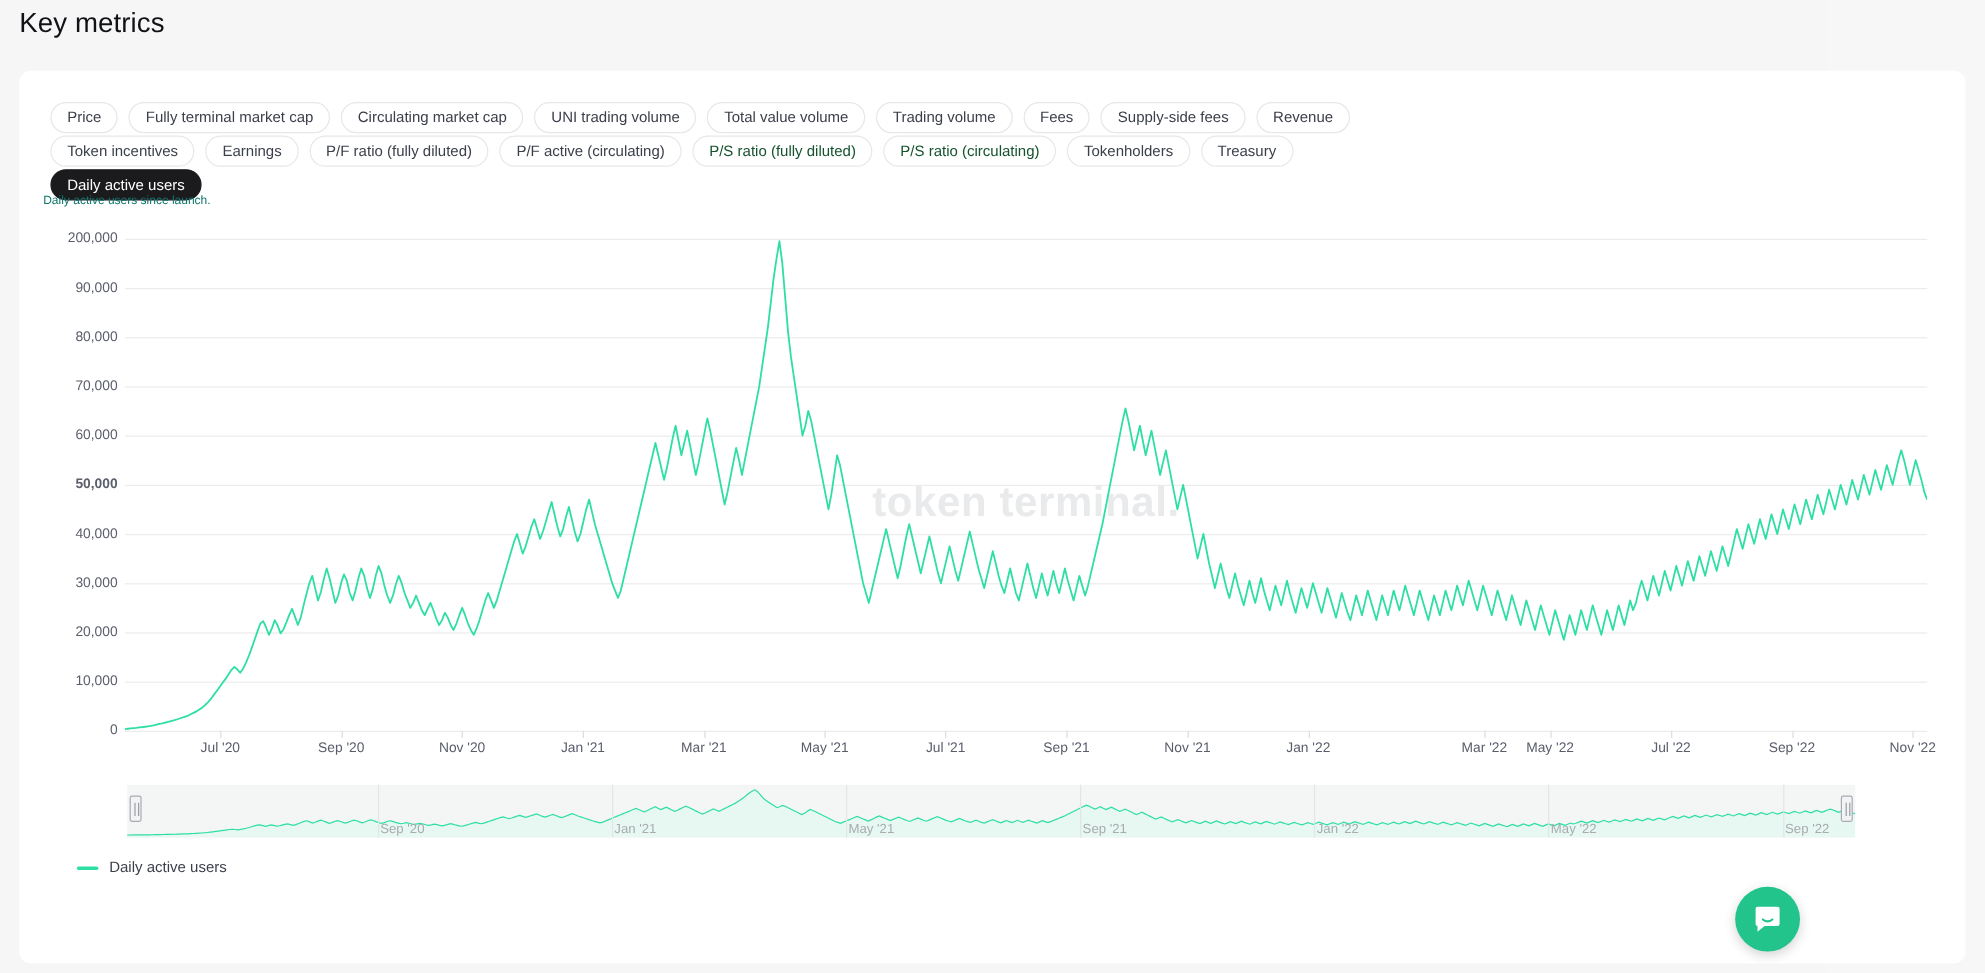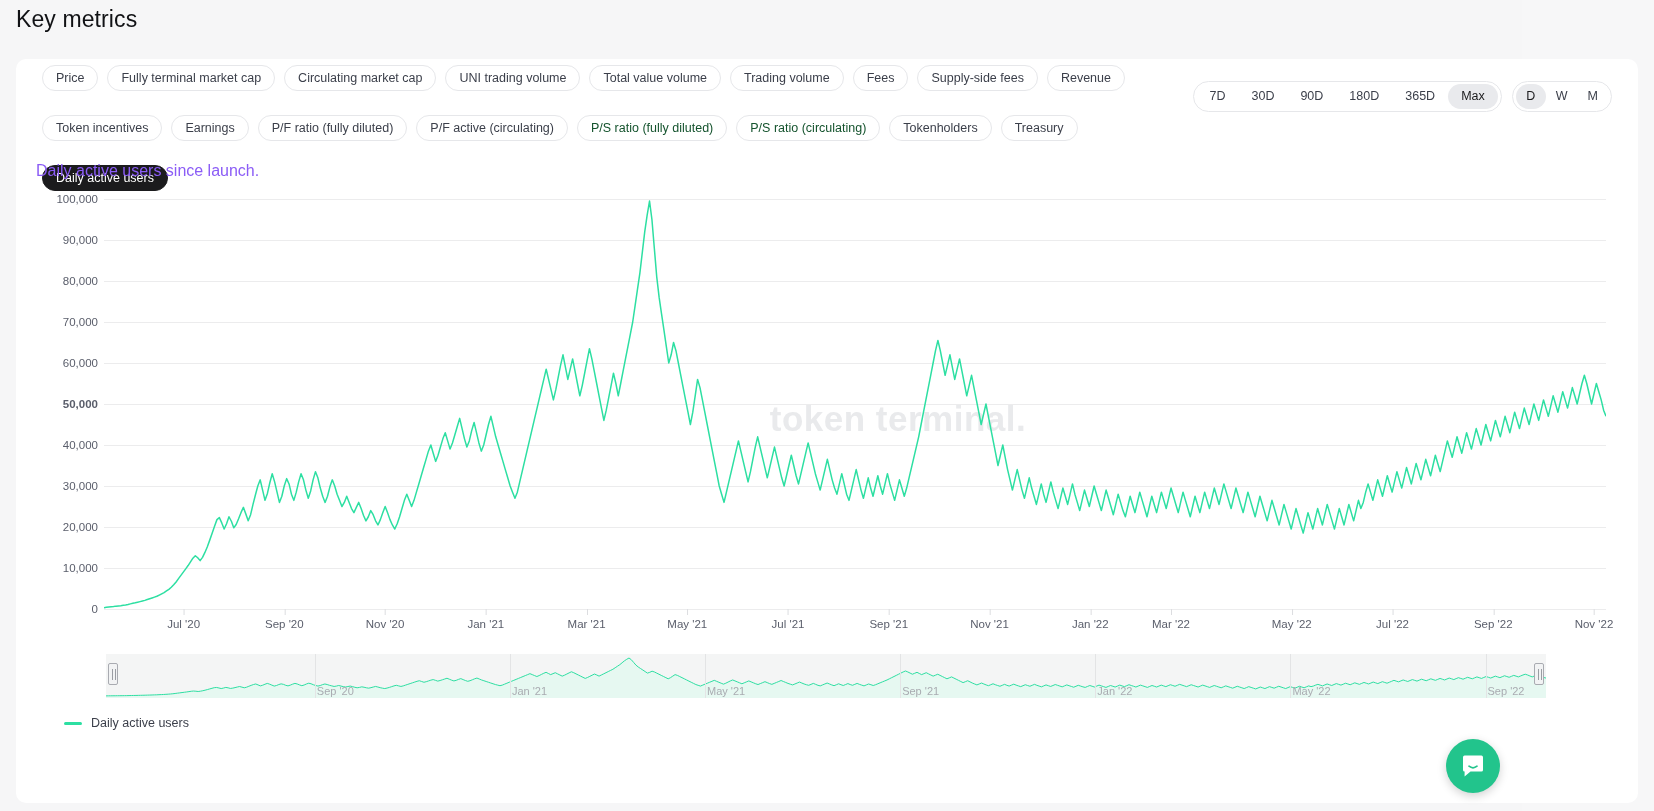--- a/index.html
+++ b/index.html
@@ -21,23 +21,23 @@
 
   .card {
     position: absolute; left: 16px; top: 59px;
     width: 1622px; height: 744px;
     background: #ffffff;
     border-radius: 10px;
   }
 
   
   .chips {
-    position: absolute; left: 26px; top: 6px;
+    position: absolute; left: 26px; top: 26px;
     width: 1120px;
-    display: flex; flex-wrap: wrap; gap: 24px 9px;
+    display: flex; flex-wrap: wrap; gap: 2px 9px;
   }
   .chip {
     border: 1px solid #e6e7ea;
     background: #fff;
     border-radius: 999px;
     height: 26px;
     padding: 0 13px;
     display: inline-flex; align-items: center;
     font-size: 12.5px; color: #3b3f4a;
     white-space: nowrap;
@@ -67,21 +67,21 @@
     font-size: 12.5px; color: #3b3f4a;
     border-radius: 999px; cursor: pointer;
     white-space: nowrap; line-height: 1;
   }
   .seg .opt.sel { background: #e9eaed; color: #1b1b1d; }
   .seg.gran .opt { min-width: 30px; padding: 0 10px; }
 
   
   .subtitle {
     position: absolute; left: 20px; top: 103px;
-    font-size: 16px; color: #8b5cf6;
+    font-size: 10px; color: #0f766e;
   }
 
   
   .chart-area {
     position: absolute; left: 0; top: 140px;
     width: 1622px; height: 545px;
   }
   .yaxis {
     position: absolute; left: 0; top: 0; width: 88px; height: 410px;
   }
@@ -98,21 +98,20 @@
   .gridline {
     position: absolute; left: 0; width: 100%; height: 1px;
     background: #ececed;
   }
   .watermark {
     position: absolute; left: 50%; top: 200px;
     transform: translateX(-50%);
     font-size: 35px; color: #e9eaec; font-weight: 700;
     letter-spacing: .5px; user-select: none;
     white-space: nowrap;
-    margin-left: 43px;
   }
   .plot svg { position: absolute; left: 0; top: 0; }
   .xaxis {
     position: absolute; left: 88px; top: 410px;
     width: 1502px; height: 28px;
   }
   .xtick {
     position: absolute; top: 9px;
     font-size: 11.5px; color: #5a5e6b;
     transform: translateX(-50%);
@@ -199,51 +198,36 @@
         <div class="chip">Earnings</div>
         <div class="chip">P/F ratio (fully diluted)</div>
         <div class="chip">P/F active (circulating)</div>
         <div class="chip dim">P/S ratio (fully diluted)</div>
         <div class="chip dim">P/S ratio (circulating)</div>
         <div class="chip">Tokenholders</div>
         <div class="chip">Treasury</div>
         <div class="chip active">Daily active users</div>
       </div>
 
-    <div class="range-wrap">
-      <div class="seg" id="range-seg">
-          <div class="opt">7D</div>
-          <div class="opt">30D</div>
-          <div class="opt">90D</div>
-          <div class="opt">180D</div>
-          <div class="opt">365D</div>
-          <div class="opt sel">Max</div>
-        </div>
-      <div class="seg gran" id="gran-seg">
-          <div class="opt sel">D</div>
-          <div class="opt">W</div>
-          <div class="opt">M</div>
-        </div>
-    </div>
 
     <div class="subtitle">Daily active users since launch.</div>
 
     <div class="chart-area">
       <div class="yaxis" id="yaxis">
           <div class="ytick" style="top: 410px;">0</div>
           <div class="ytick" style="top: 369px;">10,000</div>
           <div class="ytick" style="top: 328px;">20,000</div>
           <div class="ytick" style="top: 287px;">30,000</div>
           <div class="ytick" style="top: 246px;">40,000</div>
           <div class="ytick" style="top: 205px; font-weight: bold;">50,000</div>
           <div class="ytick" style="top: 164px;">60,000</div>
           <div class="ytick" style="top: 123px;">70,000</div>
           <div class="ytick" style="top: 82px;">80,000</div>
           <div class="ytick" style="top: 41px;">90,000</div>
-          <div class="ytick" style="top: 0px;">100,000</div>
+          <div class="ytick" style="top: 0px;">200,000</div>
         </div>
 
       <div class="plot" id="plot">
         <div class="watermark">token terminal.</div>
       <div class="gridline" style="top: 410px;"></div>
           <div class="gridline" style="top: 369px;"></div>
           <div class="gridline" style="top: 328px;"></div>
           <div class="gridline" style="top: 287px;"></div>
           <div class="gridline" style="top: 246px;"></div>
           <div class="gridline" style="top: 205px;"></div>
@@ -261,21 +245,21 @@
           <div class="xtick" style="left: 79.606px;">Jul '20<span class="tickmark"></span></div>
           <div class="xtick" style="left: 180.347px;">Sep '20<span class="tickmark"></span></div>
           <div class="xtick" style="left: 281.089px;">Nov '20<span class="tickmark"></span></div>
           <div class="xtick" style="left: 381.83px;">Jan '21<span class="tickmark"></span></div>
           <div class="xtick" style="left: 482.571px;">Mar '21<span class="tickmark"></span></div>
           <div class="xtick" style="left: 583.312px;">May '21<span class="tickmark"></span></div>
           <div class="xtick" style="left: 684.054px;">Jul '21<span class="tickmark"></span></div>
           <div class="xtick" style="left: 784.795px;">Sep '21<span class="tickmark"></span></div>
           <div class="xtick" style="left: 885.536px;">Nov '21<span class="tickmark"></span></div>
           <div class="xtick" style="left: 986.278px;">Jan '22<span class="tickmark"></span></div>
-          <div class="xtick" style="left: 1067px;">Mar '22<span class="tickmark"></span></div>
+          <div class="xtick" style="left: 1133px;">Mar '22<span class="tickmark"></span></div>
           <div class="xtick" style="left: 1187.76px;">May '22<span class="tickmark"></span></div>
           <div class="xtick" style="left: 1288.5px;">Jul '22<span class="tickmark"></span></div>
           <div class="xtick" style="left: 1389.24px;">Sep '22<span class="tickmark"></span></div>
           <div class="xtick" style="left: 1489.98px;">Nov '22<span class="tickmark"></span></div>
         </div>
 
       <div class="navigator" id="navigator">
           <svg class="nav-series" width="1440" height="44">
             <path d="M0 44 L0.00 41.89 L2.30 41.84 L4.61 41.81 L6.91 41.79 L9.22 41.77 L11.52 41.73 L13.82 41.71 L16.13 41.69 L18.43 41.66 L20.74 41.63 L23.04 41.58 L25.34 41.52 L27.65 41.47 L29.95 41.43 L32.26 41.37 L34.56 41.31 L36.86 41.26 L39.17 41.20 L41.47 41.12 L43.78 41.05 L46.08 40.97 L48.38 40.89 L50.69 40.82 L52.99 40.70 L55.30 40.59 L57.60 40.47 L59.90 40.32 L62.21 40.17 L64.51 39.98 L66.82 39.75 L69.12 39.48 L71.42 39.17 L73.73 38.87 L76.03 38.56 L78.34 38.26 L80.64 37.95 L82.94 37.61 L85.25 37.26 L87.55 37.04 L89.86 37.23 L92.16 37.49 L94.46 37.19 L96.77 36.73 L99.07 36.19 L101.38 35.58 L103.68 34.93 L105.98 34.29 L108.29 33.67 L110.59 33.48 L112.90 33.98 L115.20 34.55 L117.50 34.06 L119.81 33.41 L122.11 33.83 L124.42 34.44 L126.72 34.13 L129.02 33.60 L131.33 33.03 L133.63 32.53 L135.94 33.14 L138.24 33.79 L140.54 33.22 L142.85 32.26 L145.15 31.38 L147.46 30.54 L149.76 29.97 L152.06 30.92 L154.37 31.88 L156.67 31.23 L158.98 30.24 L161.28 29.40 L163.58 30.16 L165.89 31.12 L168.19 32.07 L170.50 31.50 L172.80 30.54 L175.10 29.86 L177.41 30.35 L179.71 31.31 L182.02 31.88 L184.32 31.12 L186.62 30.16 L188.93 29.40 L191.23 29.97 L193.54 30.92 L195.84 31.69 L198.14 31.00 L200.45 29.97 L202.75 29.21 L205.06 29.78 L207.36 30.73 L209.66 31.50 L211.97 32.07 L214.27 31.50 L216.58 30.62 L218.88 29.97 L221.18 30.54 L223.49 31.31 L225.79 31.88 L228.10 32.45 L230.40 32.07 L232.70 31.50 L235.01 32.07 L237.31 32.64 L239.62 33.03 L241.92 32.53 L244.22 32.07 L246.53 32.64 L248.83 33.29 L251.14 33.79 L253.44 33.41 L255.74 32.83 L258.05 33.22 L260.35 33.79 L262.66 34.17 L264.96 33.67 L267.26 33.03 L269.57 32.45 L271.87 33.03 L274.18 33.67 L276.48 34.17 L278.78 34.55 L281.09 34.06 L283.39 33.41 L285.70 32.64 L288.00 31.88 L290.30 31.31 L292.61 31.88 L294.91 32.45 L297.22 31.88 L299.52 31.12 L301.82 30.35 L304.13 29.59 L306.43 28.82 L308.74 28.06 L311.04 27.30 L313.34 26.72 L315.65 27.49 L317.95 28.25 L320.26 27.68 L322.56 26.91 L324.86 26.15 L327.17 25.58 L329.47 26.34 L331.78 27.11 L334.08 26.53 L336.38 25.77 L338.69 25.01 L340.99 24.24 L343.30 25.20 L345.60 26.15 L347.90 26.91 L350.21 26.34 L352.51 25.39 L354.82 24.62 L357.12 25.58 L359.42 26.53 L361.73 27.30 L364.03 26.72 L366.34 25.77 L368.64 24.81 L370.94 24.05 L373.25 25.01 L375.55 25.96 L377.86 26.72 L380.16 27.49 L382.46 28.25 L384.77 29.02 L387.07 29.78 L389.38 30.54 L391.68 31.12 L393.98 31.69 L396.29 31.12 L398.59 30.16 L400.90 29.21 L403.20 28.25 L405.50 27.30 L407.81 26.34 L410.11 25.39 L412.42 24.43 L414.72 23.48 L417.02 22.52 L419.33 21.57 L421.63 20.61 L423.94 19.66 L426.24 20.61 L428.54 21.57 L430.85 22.52 L433.15 21.57 L435.46 20.42 L437.76 19.28 L440.06 18.32 L442.37 19.47 L444.67 20.61 L446.98 19.66 L449.28 18.70 L451.58 19.85 L453.89 20.99 L456.19 22.14 L458.50 21.19 L460.80 20.04 L463.10 18.89 L465.41 17.75 L467.71 18.70 L470.02 19.85 L472.32 20.99 L474.62 22.14 L476.93 23.29 L479.23 24.43 L481.54 23.48 L483.84 22.33 L486.14 21.19 L488.45 20.04 L490.75 20.99 L493.06 22.14 L495.36 20.99 L497.66 19.85 L499.97 18.70 L502.27 17.56 L504.58 16.41 L506.88 15.27 L509.18 13.74 L511.49 12.21 L513.79 10.68 L516.10 8.77 L518.40 6.86 L520.70 5.34 L523.01 4.00 L525.31 5.72 L527.62 8.39 L529.92 11.07 L532.22 12.97 L534.53 14.50 L536.83 16.03 L539.14 17.56 L541.44 19.09 L543.74 18.32 L546.05 17.18 L548.35 17.94 L550.66 19.09 L552.96 20.23 L555.26 21.38 L557.57 22.52 L559.87 23.67 L562.18 24.81 L564.48 23.67 L566.78 22.14 L569.09 20.61 L571.39 21.38 L573.70 22.52 L576.00 23.67 L578.30 24.81 L580.61 25.96 L582.91 27.11 L585.22 28.25 L587.52 29.40 L589.82 30.54 L592.13 31.31 L594.43 32.07 L596.74 31.12 L599.04 30.16 L601.34 29.21 L603.65 28.25 L605.95 27.30 L608.26 26.34 L610.56 27.30 L612.86 28.25 L615.17 29.21 L617.47 30.16 L619.78 29.21 L622.08 28.06 L624.38 26.91 L626.69 25.96 L628.99 26.91 L631.30 27.87 L633.60 28.82 L635.90 29.78 L638.21 28.82 L640.51 27.87 L642.82 26.91 L645.12 27.87 L647.42 28.82 L649.73 29.78 L652.03 30.54 L654.34 29.59 L656.64 28.63 L658.94 27.68 L661.25 28.63 L663.55 29.59 L665.86 30.35 L668.16 29.40 L670.46 28.44 L672.77 27.49 L675.07 26.53 L677.38 27.49 L679.68 28.44 L681.98 29.40 L684.29 30.16 L686.59 30.92 L688.90 29.97 L691.20 29.02 L693.50 28.06 L695.81 29.02 L698.11 29.97 L700.42 30.73 L702.72 31.31 L705.02 30.35 L707.33 29.40 L709.63 30.35 L711.94 31.31 L714.24 31.88 L716.54 30.92 L718.85 29.97 L721.15 29.02 L723.46 29.97 L725.76 30.92 L728.06 31.69 L730.37 30.73 L732.67 29.78 L734.98 30.73 L737.28 31.50 L739.58 30.54 L741.89 29.59 L744.19 30.54 L746.50 31.31 L748.80 30.35 L751.10 29.40 L753.41 30.35 L755.71 31.12 L758.02 31.88 L760.32 30.92 L762.62 29.97 L764.93 30.73 L767.23 31.50 L769.54 30.73 L771.84 29.78 L774.14 28.82 L776.45 27.87 L778.75 26.91 L781.06 25.96 L783.36 24.81 L785.66 23.67 L787.97 22.52 L790.27 21.38 L792.58 20.23 L794.88 19.09 L797.18 17.94 L799.49 16.98 L801.79 17.94 L804.10 19.09 L806.40 20.23 L808.70 19.28 L811.01 18.32 L813.31 19.47 L815.62 20.61 L817.92 19.66 L820.22 18.70 L822.53 19.85 L824.83 20.99 L827.14 22.14 L829.44 21.19 L831.74 20.23 L834.05 21.38 L836.35 22.52 L838.66 23.67 L840.96 24.81 L843.26 23.86 L845.57 22.90 L847.87 24.05 L850.18 25.20 L852.48 26.34 L854.78 27.49 L857.09 28.63 L859.39 27.68 L861.70 26.72 L864.00 27.87 L866.30 29.02 L868.61 29.97 L870.91 30.92 L873.22 29.97 L875.52 29.02 L877.82 29.97 L880.13 30.92 L882.43 31.69 L884.74 30.73 L887.04 29.78 L889.34 30.73 L891.65 31.50 L893.95 32.26 L896.26 31.31 L898.56 30.35 L900.86 31.31 L903.17 32.07 L905.47 31.12 L907.78 30.16 L910.08 31.12 L912.38 31.88 L914.69 32.64 L916.99 31.69 L919.30 30.73 L921.60 31.50 L923.90 32.26 L926.21 31.31 L928.51 30.35 L930.82 31.31 L933.12 32.07 L935.42 32.83 L937.73 31.88 L940.03 30.92 L942.34 31.69 L944.64 32.45 L946.94 31.50 L949.25 30.54 L951.55 31.31 L953.86 32.07 L956.16 32.83 L958.46 31.88 L960.77 30.92 L963.07 31.69 L965.38 32.45 L967.68 33.22 L969.98 32.26 L972.29 31.31 L974.59 32.07 L976.90 32.83 L979.20 33.41 L981.50 32.45 L983.81 31.50 L986.11 32.26 L988.42 33.03 L990.72 32.07 L993.02 31.12 L995.33 31.88 L997.63 32.64 L999.94 33.41 L1002.24 32.45 L1004.54 31.50 L1006.85 32.26 L1009.15 33.03 L1011.46 32.07 L1013.76 31.12 L1016.06 31.88 L1018.37 32.64 L1020.67 31.69 L1022.98 30.73 L1025.28 31.50 L1027.58 32.26 L1029.89 33.03 L1032.19 32.07 L1034.50 31.12 L1036.80 31.88 L1039.10 32.64 L1041.41 33.41 L1043.71 32.45 L1046.02 31.50 L1048.32 32.26 L1050.62 33.03 L1052.93 32.07 L1055.23 31.12 L1057.54 31.88 L1059.84 32.64 L1062.14 31.69 L1064.45 30.73 L1066.75 31.50 L1069.06 32.26 L1071.36 31.31 L1073.66 30.35 L1075.97 31.12 L1078.27 31.88 L1080.58 32.64 L1082.88 31.69 L1085.18 30.73 L1087.49 31.50 L1089.79 32.26 L1092.10 33.03 L1094.40 32.07 L1096.70 31.12 L1099.01 31.88 L1101.31 32.64 L1103.62 33.41 L1105.92 32.45 L1108.22 31.50 L1110.53 32.26 L1112.83 33.03 L1115.14 33.79 L1117.44 32.83 L1119.74 31.88 L1122.05 32.64 L1124.35 33.41 L1126.66 34.17 L1128.96 33.22 L1131.26 32.26 L1133.57 33.03 L1135.87 33.79 L1138.18 34.55 L1140.48 33.60 L1142.78 32.64 L1145.09 33.41 L1147.39 34.17 L1149.70 34.93 L1152.00 33.98 L1154.30 33.03 L1156.61 33.79 L1158.91 34.55 L1161.22 33.60 L1163.52 32.64 L1165.82 33.41 L1168.13 34.17 L1170.43 33.22 L1172.74 32.26 L1175.04 33.03 L1177.34 33.79 L1179.65 34.55 L1181.95 33.60 L1184.26 32.64 L1186.56 33.41 L1188.86 34.17 L1191.17 33.22 L1193.47 32.26 L1195.78 33.03 L1198.08 33.79 L1200.38 32.83 L1202.69 31.88 L1204.99 32.64 L1207.30 32.07 L1209.60 31.12 L1211.90 30.35 L1214.21 31.12 L1216.51 31.88 L1218.82 30.92 L1221.12 29.97 L1223.42 30.73 L1225.73 31.50 L1228.03 30.54 L1230.34 29.59 L1232.64 30.35 L1234.94 31.12 L1237.25 30.16 L1239.55 29.21 L1241.86 29.97 L1244.16 30.73 L1246.46 29.78 L1248.77 28.82 L1251.07 29.59 L1253.38 30.35 L1255.68 29.40 L1257.98 28.44 L1260.29 29.21 L1262.59 29.97 L1264.90 29.02 L1267.20 28.06 L1269.50 28.82 L1271.81 29.59 L1274.11 28.63 L1276.42 27.68 L1278.72 28.44 L1281.02 29.21 L1283.33 28.25 L1285.63 27.30 L1287.94 26.34 L1290.24 27.11 L1292.54 27.87 L1294.85 26.91 L1297.15 25.96 L1299.46 26.72 L1301.76 27.49 L1304.06 26.53 L1306.37 25.58 L1308.67 26.34 L1310.98 27.11 L1313.28 26.15 L1315.58 25.20 L1317.89 25.96 L1320.19 26.72 L1322.50 25.77 L1324.80 24.81 L1327.10 25.58 L1329.41 26.34 L1331.71 25.39 L1334.02 24.43 L1336.32 25.20 L1338.62 25.96 L1340.93 25.01 L1343.23 24.05 L1345.54 24.81 L1347.84 25.58 L1350.14 24.62 L1352.45 23.67 L1354.75 24.43 L1357.06 25.20 L1359.36 24.24 L1361.66 23.29 L1363.97 24.05 L1366.27 24.81 L1368.58 23.86 L1370.88 22.90 L1373.18 23.67 L1375.49 24.43 L1377.79 23.48 L1380.10 22.52 L1382.40 23.29 L1384.70 24.05 L1387.01 23.10 L1389.31 22.14 L1391.62 22.90 L1393.92 23.67 L1396.22 22.71 L1398.53 21.76 L1400.83 22.52 L1403.14 23.29 L1405.44 22.33 L1407.74 21.38 L1410.05 22.14 L1412.35 22.90 L1414.66 21.95 L1416.96 20.99 L1419.26 20.23 L1421.57 20.99 L1423.87 21.95 L1426.18 22.90 L1428.48 21.95 L1430.78 20.99 L1433.09 21.76 L1435.39 22.52 L1437.70 23.48 L1440.00 24.05 L1440 44 Z" fill="#e6f8f1"></path>
             <path d="M0.00 41.89 L2.30 41.84 L4.61 41.81 L6.91 41.79 L9.22 41.77 L11.52 41.73 L13.82 41.71 L16.13 41.69 L18.43 41.66 L20.74 41.63 L23.04 41.58 L25.34 41.52 L27.65 41.47 L29.95 41.43 L32.26 41.37 L34.56 41.31 L36.86 41.26 L39.17 41.20 L41.47 41.12 L43.78 41.05 L46.08 40.97 L48.38 40.89 L50.69 40.82 L52.99 40.70 L55.30 40.59 L57.60 40.47 L59.90 40.32 L62.21 40.17 L64.51 39.98 L66.82 39.75 L69.12 39.48 L71.42 39.17 L73.73 38.87 L76.03 38.56 L78.34 38.26 L80.64 37.95 L82.94 37.61 L85.25 37.26 L87.55 37.04 L89.86 37.23 L92.16 37.49 L94.46 37.19 L96.77 36.73 L99.07 36.19 L101.38 35.58 L103.68 34.93 L105.98 34.29 L108.29 33.67 L110.59 33.48 L112.90 33.98 L115.20 34.55 L117.50 34.06 L119.81 33.41 L122.11 33.83 L124.42 34.44 L126.72 34.13 L129.02 33.60 L131.33 33.03 L133.63 32.53 L135.94 33.14 L138.24 33.79 L140.54 33.22 L142.85 32.26 L145.15 31.38 L147.46 30.54 L149.76 29.97 L152.06 30.92 L154.37 31.88 L156.67 31.23 L158.98 30.24 L161.28 29.40 L163.58 30.16 L165.89 31.12 L168.19 32.07 L170.50 31.50 L172.80 30.54 L175.10 29.86 L177.41 30.35 L179.71 31.31 L182.02 31.88 L184.32 31.12 L186.62 30.16 L188.93 29.40 L191.23 29.97 L193.54 30.92 L195.84 31.69 L198.14 31.00 L200.45 29.97 L202.75 29.21 L205.06 29.78 L207.36 30.73 L209.66 31.50 L211.97 32.07 L214.27 31.50 L216.58 30.62 L218.88 29.97 L221.18 30.54 L223.49 31.31 L225.79 31.88 L228.10 32.45 L230.40 32.07 L232.70 31.50 L235.01 32.07 L237.31 32.64 L239.62 33.03 L241.92 32.53 L244.22 32.07 L246.53 32.64 L248.83 33.29 L251.14 33.79 L253.44 33.41 L255.74 32.83 L258.05 33.22 L260.35 33.79 L262.66 34.17 L264.96 33.67 L267.26 33.03 L269.57 32.45 L271.87 33.03 L274.18 33.67 L276.48 34.17 L278.78 34.55 L281.09 34.06 L283.39 33.41 L285.70 32.64 L288.00 31.88 L290.30 31.31 L292.61 31.88 L294.91 32.45 L297.22 31.88 L299.52 31.12 L301.82 30.35 L304.13 29.59 L306.43 28.82 L308.74 28.06 L311.04 27.30 L313.34 26.72 L315.65 27.49 L317.95 28.25 L320.26 27.68 L322.56 26.91 L324.86 26.15 L327.17 25.58 L329.47 26.34 L331.78 27.11 L334.08 26.53 L336.38 25.77 L338.69 25.01 L340.99 24.24 L343.30 25.20 L345.60 26.15 L347.90 26.91 L350.21 26.34 L352.51 25.39 L354.82 24.62 L357.12 25.58 L359.42 26.53 L361.73 27.30 L364.03 26.72 L366.34 25.77 L368.64 24.81 L370.94 24.05 L373.25 25.01 L375.55 25.96 L377.86 26.72 L380.16 27.49 L382.46 28.25 L384.77 29.02 L387.07 29.78 L389.38 30.54 L391.68 31.12 L393.98 31.69 L396.29 31.12 L398.59 30.16 L400.90 29.21 L403.20 28.25 L405.50 27.30 L407.81 26.34 L410.11 25.39 L412.42 24.43 L414.72 23.48 L417.02 22.52 L419.33 21.57 L421.63 20.61 L423.94 19.66 L426.24 20.61 L428.54 21.57 L430.85 22.52 L433.15 21.57 L435.46 20.42 L437.76 19.28 L440.06 18.32 L442.37 19.47 L444.67 20.61 L446.98 19.66 L449.28 18.70 L451.58 19.85 L453.89 20.99 L456.19 22.14 L458.50 21.19 L460.80 20.04 L463.10 18.89 L465.41 17.75 L467.71 18.70 L470.02 19.85 L472.32 20.99 L474.62 22.14 L476.93 23.29 L479.23 24.43 L481.54 23.48 L483.84 22.33 L486.14 21.19 L488.45 20.04 L490.75 20.99 L493.06 22.14 L495.36 20.99 L497.66 19.85 L499.97 18.70 L502.27 17.56 L504.58 16.41 L506.88 15.27 L509.18 13.74 L511.49 12.21 L513.79 10.68 L516.10 8.77 L518.40 6.86 L520.70 5.34 L523.01 4.00 L525.31 5.72 L527.62 8.39 L529.92 11.07 L532.22 12.97 L534.53 14.50 L536.83 16.03 L539.14 17.56 L541.44 19.09 L543.74 18.32 L546.05 17.18 L548.35 17.94 L550.66 19.09 L552.96 20.23 L555.26 21.38 L557.57 22.52 L559.87 23.67 L562.18 24.81 L564.48 23.67 L566.78 22.14 L569.09 20.61 L571.39 21.38 L573.70 22.52 L576.00 23.67 L578.30 24.81 L580.61 25.96 L582.91 27.11 L585.22 28.25 L587.52 29.40 L589.82 30.54 L592.13 31.31 L594.43 32.07 L596.74 31.12 L599.04 30.16 L601.34 29.21 L603.65 28.25 L605.95 27.30 L608.26 26.34 L610.56 27.30 L612.86 28.25 L615.17 29.21 L617.47 30.16 L619.78 29.21 L622.08 28.06 L624.38 26.91 L626.69 25.96 L628.99 26.91 L631.30 27.87 L633.60 28.82 L635.90 29.78 L638.21 28.82 L640.51 27.87 L642.82 26.91 L645.12 27.87 L647.42 28.82 L649.73 29.78 L652.03 30.54 L654.34 29.59 L656.64 28.63 L658.94 27.68 L661.25 28.63 L663.55 29.59 L665.86 30.35 L668.16 29.40 L670.46 28.44 L672.77 27.49 L675.07 26.53 L677.38 27.49 L679.68 28.44 L681.98 29.40 L684.29 30.16 L686.59 30.92 L688.90 29.97 L691.20 29.02 L693.50 28.06 L695.81 29.02 L698.11 29.97 L700.42 30.73 L702.72 31.31 L705.02 30.35 L707.33 29.40 L709.63 30.35 L711.94 31.31 L714.24 31.88 L716.54 30.92 L718.85 29.97 L721.15 29.02 L723.46 29.97 L725.76 30.92 L728.06 31.69 L730.37 30.73 L732.67 29.78 L734.98 30.73 L737.28 31.50 L739.58 30.54 L741.89 29.59 L744.19 30.54 L746.50 31.31 L748.80 30.35 L751.10 29.40 L753.41 30.35 L755.71 31.12 L758.02 31.88 L760.32 30.92 L762.62 29.97 L764.93 30.73 L767.23 31.50 L769.54 30.73 L771.84 29.78 L774.14 28.82 L776.45 27.87 L778.75 26.91 L781.06 25.96 L783.36 24.81 L785.66 23.67 L787.97 22.52 L790.27 21.38 L792.58 20.23 L794.88 19.09 L797.18 17.94 L799.49 16.98 L801.79 17.94 L804.10 19.09 L806.40 20.23 L808.70 19.28 L811.01 18.32 L813.31 19.47 L815.62 20.61 L817.92 19.66 L820.22 18.70 L822.53 19.85 L824.83 20.99 L827.14 22.14 L829.44 21.19 L831.74 20.23 L834.05 21.38 L836.35 22.52 L838.66 23.67 L840.96 24.81 L843.26 23.86 L845.57 22.90 L847.87 24.05 L850.18 25.20 L852.48 26.34 L854.78 27.49 L857.09 28.63 L859.39 27.68 L861.70 26.72 L864.00 27.87 L866.30 29.02 L868.61 29.97 L870.91 30.92 L873.22 29.97 L875.52 29.02 L877.82 29.97 L880.13 30.92 L882.43 31.69 L884.74 30.73 L887.04 29.78 L889.34 30.73 L891.65 31.50 L893.95 32.26 L896.26 31.31 L898.56 30.35 L900.86 31.31 L903.17 32.07 L905.47 31.12 L907.78 30.16 L910.08 31.12 L912.38 31.88 L914.69 32.64 L916.99 31.69 L919.30 30.73 L921.60 31.50 L923.90 32.26 L926.21 31.31 L928.51 30.35 L930.82 31.31 L933.12 32.07 L935.42 32.83 L937.73 31.88 L940.03 30.92 L942.34 31.69 L944.64 32.45 L946.94 31.50 L949.25 30.54 L951.55 31.31 L953.86 32.07 L956.16 32.83 L958.46 31.88 L960.77 30.92 L963.07 31.69 L965.38 32.45 L967.68 33.22 L969.98 32.26 L972.29 31.31 L974.59 32.07 L976.90 32.83 L979.20 33.41 L981.50 32.45 L983.81 31.50 L986.11 32.26 L988.42 33.03 L990.72 32.07 L993.02 31.12 L995.33 31.88 L997.63 32.64 L999.94 33.41 L1002.24 32.45 L1004.54 31.50 L1006.85 32.26 L1009.15 33.03 L1011.46 32.07 L1013.76 31.12 L1016.06 31.88 L1018.37 32.64 L1020.67 31.69 L1022.98 30.73 L1025.28 31.50 L1027.58 32.26 L1029.89 33.03 L1032.19 32.07 L1034.50 31.12 L1036.80 31.88 L1039.10 32.64 L1041.41 33.41 L1043.71 32.45 L1046.02 31.50 L1048.32 32.26 L1050.62 33.03 L1052.93 32.07 L1055.23 31.12 L1057.54 31.88 L1059.84 32.64 L1062.14 31.69 L1064.45 30.73 L1066.75 31.50 L1069.06 32.26 L1071.36 31.31 L1073.66 30.35 L1075.97 31.12 L1078.27 31.88 L1080.58 32.64 L1082.88 31.69 L1085.18 30.73 L1087.49 31.50 L1089.79 32.26 L1092.10 33.03 L1094.40 32.07 L1096.70 31.12 L1099.01 31.88 L1101.31 32.64 L1103.62 33.41 L1105.92 32.45 L1108.22 31.50 L1110.53 32.26 L1112.83 33.03 L1115.14 33.79 L1117.44 32.83 L1119.74 31.88 L1122.05 32.64 L1124.35 33.41 L1126.66 34.17 L1128.96 33.22 L1131.26 32.26 L1133.57 33.03 L1135.87 33.79 L1138.18 34.55 L1140.48 33.60 L1142.78 32.64 L1145.09 33.41 L1147.39 34.17 L1149.70 34.93 L1152.00 33.98 L1154.30 33.03 L1156.61 33.79 L1158.91 34.55 L1161.22 33.60 L1163.52 32.64 L1165.82 33.41 L1168.13 34.17 L1170.43 33.22 L1172.74 32.26 L1175.04 33.03 L1177.34 33.79 L1179.65 34.55 L1181.95 33.60 L1184.26 32.64 L1186.56 33.41 L1188.86 34.17 L1191.17 33.22 L1193.47 32.26 L1195.78 33.03 L1198.08 33.79 L1200.38 32.83 L1202.69 31.88 L1204.99 32.64 L1207.30 32.07 L1209.60 31.12 L1211.90 30.35 L1214.21 31.12 L1216.51 31.88 L1218.82 30.92 L1221.12 29.97 L1223.42 30.73 L1225.73 31.50 L1228.03 30.54 L1230.34 29.59 L1232.64 30.35 L1234.94 31.12 L1237.25 30.16 L1239.55 29.21 L1241.86 29.97 L1244.16 30.73 L1246.46 29.78 L1248.77 28.82 L1251.07 29.59 L1253.38 30.35 L1255.68 29.40 L1257.98 28.44 L1260.29 29.21 L1262.59 29.97 L1264.90 29.02 L1267.20 28.06 L1269.50 28.82 L1271.81 29.59 L1274.11 28.63 L1276.42 27.68 L1278.72 28.44 L1281.02 29.21 L1283.33 28.25 L1285.63 27.30 L1287.94 26.34 L1290.24 27.11 L1292.54 27.87 L1294.85 26.91 L1297.15 25.96 L1299.46 26.72 L1301.76 27.49 L1304.06 26.53 L1306.37 25.58 L1308.67 26.34 L1310.98 27.11 L1313.28 26.15 L1315.58 25.20 L1317.89 25.96 L1320.19 26.72 L1322.50 25.77 L1324.80 24.81 L1327.10 25.58 L1329.41 26.34 L1331.71 25.39 L1334.02 24.43 L1336.32 25.20 L1338.62 25.96 L1340.93 25.01 L1343.23 24.05 L1345.54 24.81 L1347.84 25.58 L1350.14 24.62 L1352.45 23.67 L1354.75 24.43 L1357.06 25.20 L1359.36 24.24 L1361.66 23.29 L1363.97 24.05 L1366.27 24.81 L1368.58 23.86 L1370.88 22.90 L1373.18 23.67 L1375.49 24.43 L1377.79 23.48 L1380.10 22.52 L1382.40 23.29 L1384.70 24.05 L1387.01 23.10 L1389.31 22.14 L1391.62 22.90 L1393.92 23.67 L1396.22 22.71 L1398.53 21.76 L1400.83 22.52 L1403.14 23.29 L1405.44 22.33 L1407.74 21.38 L1410.05 22.14 L1412.35 22.90 L1414.66 21.95 L1416.96 20.99 L1419.26 20.23 L1421.57 20.99 L1423.87 21.95 L1426.18 22.90 L1428.48 21.95 L1430.78 20.99 L1433.09 21.76 L1435.39 22.52 L1437.70 23.48 L1440.00 24.05 " fill="none" stroke="#2ddfa2" stroke-width="1"></path>

